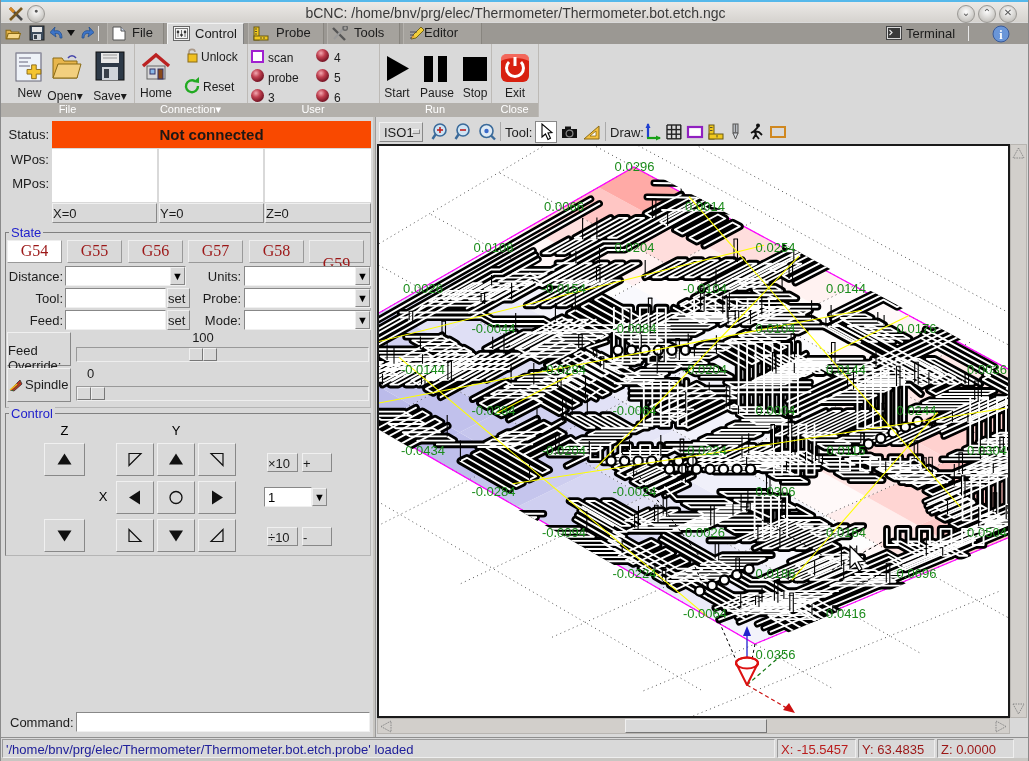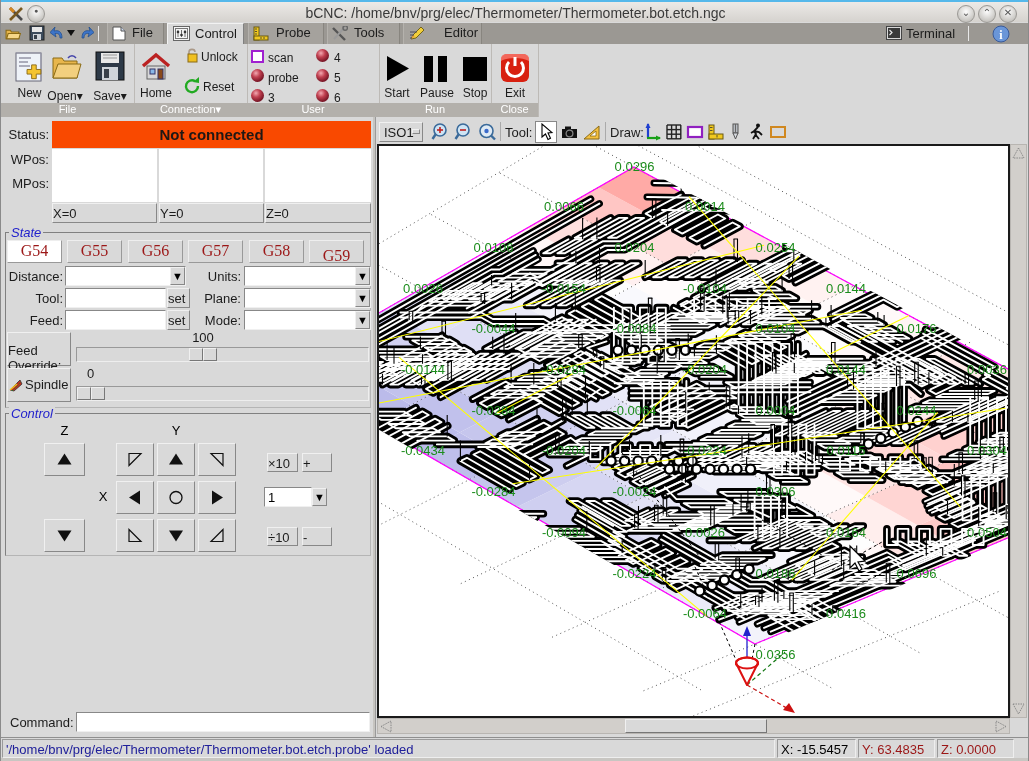--- a/index.html
+++ b/index.html
@@ -26,21 +26,21 @@
 
 #gstrip { left:0; top:103px; width:537px; height:14px; background:#b3b0ab; }
 #gstrip div { position:absolute; top:0; height:14px; font-size:11px; color:#fff; text-align:center; }
 
 .rlabel { position:absolute; font-size:13px; color:#1c1c1c; text-align:right; }
 .btn { position:absolute; background:#d9d9d9; border:1px solid #888;
   border-top-color:#f0f0f0; border-left-color:#f0f0f0; text-align:left; font-size:13px; color:#1c1c1c; }
 .sunken { position:absolute; background:#fff; border:1px solid #888;
   border-bottom-color:#f0f0f0; border-right-color:#f0f0f0; }
 .gbox { position:absolute; border:1px solid #b5b5b5; border-top-color:#808080; border-left-color:#808080; }
-.glabel { position:absolute; font-size:13px; color:#2222cc; background:#d9d9d9; padding:0 2px;font-style:italic; }
+.glabel { position:absolute; font-size:13px; color:#2222cc; background:#d9d9d9; padding:0 2px; }
 .combo-arrow { position:absolute; background:#d9d9d9; border:1px solid #888; border-top-color:#f0f0f0; border-left-color:#f0f0f0;
   font-size:11px; color:#000; text-align:center; }
 .gbtn { position:absolute; background:#d9d9d9; border:1px solid #999; border-top-color:#eee; border-left-color:#eee;
   text-align:center; font-size:16px; color:#9b1616;font-family:Liberation Serif, serif; }
 .trough { position:absolute; background:#d9d9d9; border:1px solid #999; border-bottom-color:#eee; border-right-color:#eee; }
 .shandle { position:absolute; background:#d9d9d9; border:1px solid #f0f0f0; border-bottom-color:#777; border-right-color:#777; }
 
 #statusbar { left:0; top:737px; width:1029px; height:21px; background:#d9d9d9; border-top:1px solid #8f8f8f; }
 .scell { position:absolute; top:1px; height:19px; border:1px solid #9a9a9a; border-bottom-color:#eee; border-right-color:#eee;
   font-size:13px; padding:2px 3px 0 3px; white-space:nowrap; overflow:hidden; }
@@ -114,21 +114,21 @@
     <line x1="2" y1="8" x2="4" y2="8" stroke="#333" stroke-width=".8"></line>
     <line x1="8" y1="11" x2="8" y2="13" stroke="#333" stroke-width=".8"></line>
     <line x1="11" y1="11" x2="11" y2="13" stroke="#333" stroke-width=".8"></line>
   </svg>
   <div class="tab" style="left:326px;width:73px;padding-left:26px">Tools</div>
   <svg class="mico" style="left:331px;top:3px" width="16" height="15" viewBox="0 0 16 15">
     <path d="M1 2 L13 14" stroke="#555" stroke-width="2.4"></path>
     <path d="M13 1 L2 13" stroke="#9a9a9a" stroke-width="2"></path>
     <circle cx="13.2" cy="2" r="2.2" fill="none" stroke="#666" stroke-width="1.4"></circle>
   </svg>
-  <div class="tab" style="left:402px;width:79px;padding-left:40px">Editor</div>
+  <div class="tab" style="left:402px;width:79px;padding-left:20px">Editor</div>
   <svg class="mico" style="left:408px;top:3px" width="16" height="15" viewBox="0 0 16 15">
     <path d="M2 13 L4 9 L12 1 L15 4 L7 12 Z" fill="#f3cf3a" stroke="#6a5a10" stroke-width=".9"></path>
     <path d="M2 13 L4 9 L5.8 10.8 Z" fill="#e8a23c"></path>
     <line x1="1" y1="6" x2="8" y2="6" stroke="#445" stroke-width=".9"></line>
     <line x1="1" y1="9" x2="5" y2="9" stroke="#445" stroke-width=".9"></line>
     <line x1="1" y1="12" x2="3" y2="12" stroke="#445" stroke-width=".9"></line>
   </svg>
   <svg class="mico" style="left:885px;top:3px" width="16" height="14" viewBox="0 0 16 14">
     <rect x="0.5" y="0.5" width="15" height="13" fill="#d8d8d8" stroke="#444"></rect>
     <rect x="2" y="2" width="12" height="10" fill="#3a3a3a"></rect>
@@ -269,33 +269,33 @@
 <div class="btn" style="left:158px;top:203px;width:105px;height:20px;padding-top:2px">Y=0</div>
 <div class="btn" style="left:264px;top:203px;width:106px;height:20px;padding-top:2px">Z=0</div>
 
 <div class="gbox" style="left:4px;top:232px;width:366px;height:176px"></div>
 <div class="glabel" style="left:8px;top:225px">State</div>
 <div class="gbtn" style="left:6px;top:240px;width:55px;height:23px;background:#fff;padding-top:1px">G54</div>
 <div class="gbtn" style="left:66px;top:240px;width:55px;height:23px;padding-top:1px">G55</div>
 <div class="gbtn" style="left:127px;top:240px;width:55px;height:23px;padding-top:1px">G56</div>
 <div class="gbtn" style="left:187px;top:240px;width:55px;height:23px;padding-top:1px">G57</div>
 <div class="gbtn" style="left:248px;top:240px;width:55px;height:23px;padding-top:1px">G58</div>
-<div class="gbtn" style="left:308px;top:240px;width:55px;height:23px;padding-top:6px">G59</div>
+<div class="gbtn" style="left:308px;top:240px;width:55px;height:23px;padding-top:14px">G59</div>
 
 <div class="rlabel" style="left:0px;top:269px;width:62px">Distance:</div>
 <div class="sunken" style="left:64px;top:266px;width:121px;height:20px"></div>
 <div class="combo-arrow" style="left:169px;top:267px;width:15px;height:18px;padding-top:2px">▼</div>
 <div class="rlabel" style="left:178px;top:269px;width:62px">Units:</div>
 <div class="sunken" style="left:243px;top:266px;width:127px;height:20px"></div>
 <div class="combo-arrow" style="left:354px;top:267px;width:15px;height:18px;padding-top:2px">▼</div>
 
 <div class="rlabel" style="left:0px;top:291px;width:62px">Tool:</div>
 <div class="sunken" style="left:64px;top:288px;width:101px;height:20px"></div>
 <div class="btn" style="left:166px;top:288px;width:23px;height:20px;padding-top:2px">set</div>
-<div class="rlabel" style="left:178px;top:291px;width:62px">Plane:</div>
+<div class="rlabel" style="left:178px;top:291px;width:62px">Probe:</div>
 <div class="sunken" style="left:243px;top:288px;width:127px;height:20px"></div>
 <div class="combo-arrow" style="left:354px;top:289px;width:15px;height:18px;padding-top:2px">▼</div>
 
 <div class="rlabel" style="left:0px;top:313px;width:62px">Feed:</div>
 <div class="sunken" style="left:64px;top:310px;width:101px;height:20px"></div>
 <div class="btn" style="left:166px;top:310px;width:23px;height:20px;padding-top:2px">set</div>
 <div class="rlabel" style="left:178px;top:313px;width:62px">Mode:</div>
 <div class="sunken" style="left:243px;top:310px;width:127px;height:20px"></div>
 <div class="combo-arrow" style="left:354px;top:311px;width:15px;height:18px;padding-top:2px">▼</div>
 
@@ -1424,17 +1424,17 @@
 <svg class="abs" style="left:378px;top:719px" width="15" height="15" viewBox="0 0 15 15">
   <path d="M2 7.5 L12 2 L12 13 Z" fill="#d2cfcb" stroke="#888" stroke-dasharray="1.5 1"></path>
 </svg>
 <svg class="abs" style="left:992px;top:719px" width="15" height="15" viewBox="0 0 15 15">
   <path d="M13 7.5 L3 2 L3 13 Z" fill="#d2cfcb" stroke="#888" stroke-dasharray="1.5 1"></path>
 </svg>
 <div class="shandle" style="left:624px;top:719px;width:142px;height:14px"></div>
 
 <div id="statusbar" class="abs">
   <div class="scell" style="left:1px;width:773px;color:#20209a">'/home/bnv/prg/elec/Thermometer/Thermometer.bot.etch.probe' loaded</div>
-  <div class="scell" style="left:776px;width:79px;color:#000000">X: -15.5457</div>
+  <div class="scell" style="left:776px;width:79px;color:#b91c1c">X: -15.5457</div>
   <div class="scell" style="left:857px;width:77px;color:#9b1616">Y: 63.4835</div>
   <div class="scell" style="left:936px;width:77px;color:#9b1616">Z: 0.0000</div>
 </div>
 <div class="abs" style="left:0;top:758px;width:1029px;height:3px;background:#c8c6c2"></div>
 
 </body></html>

